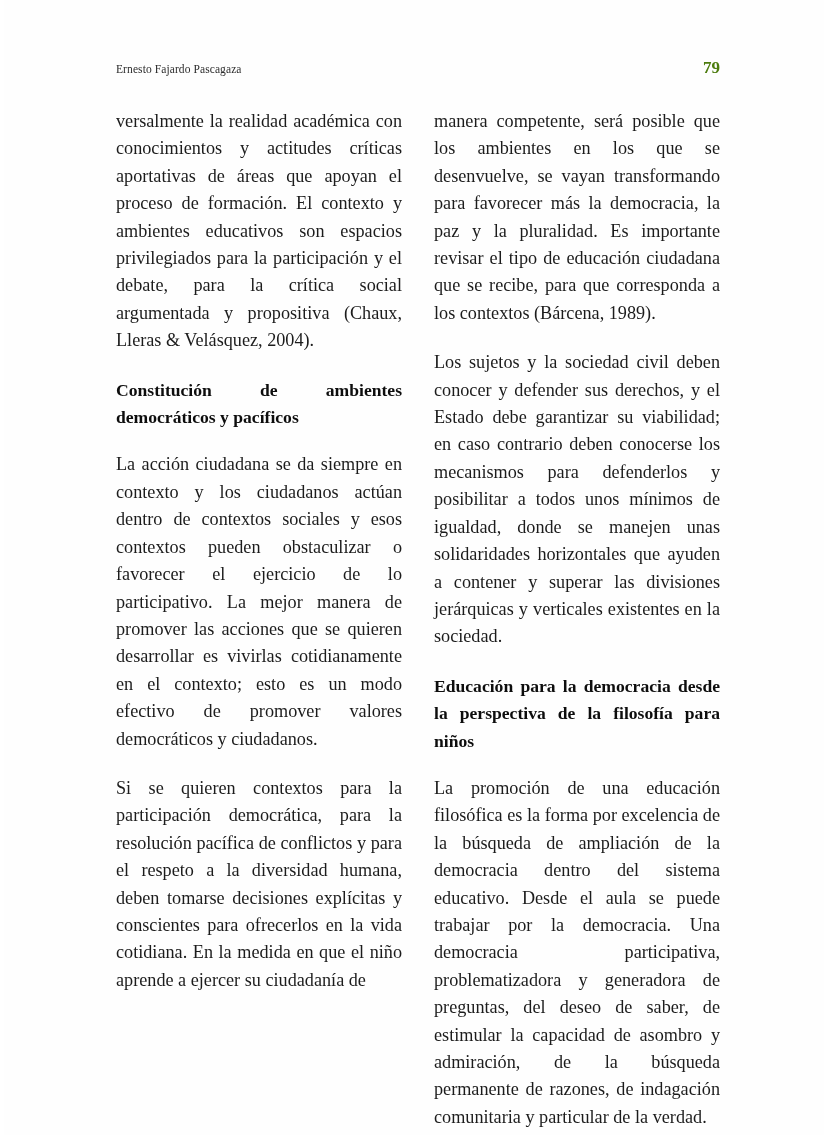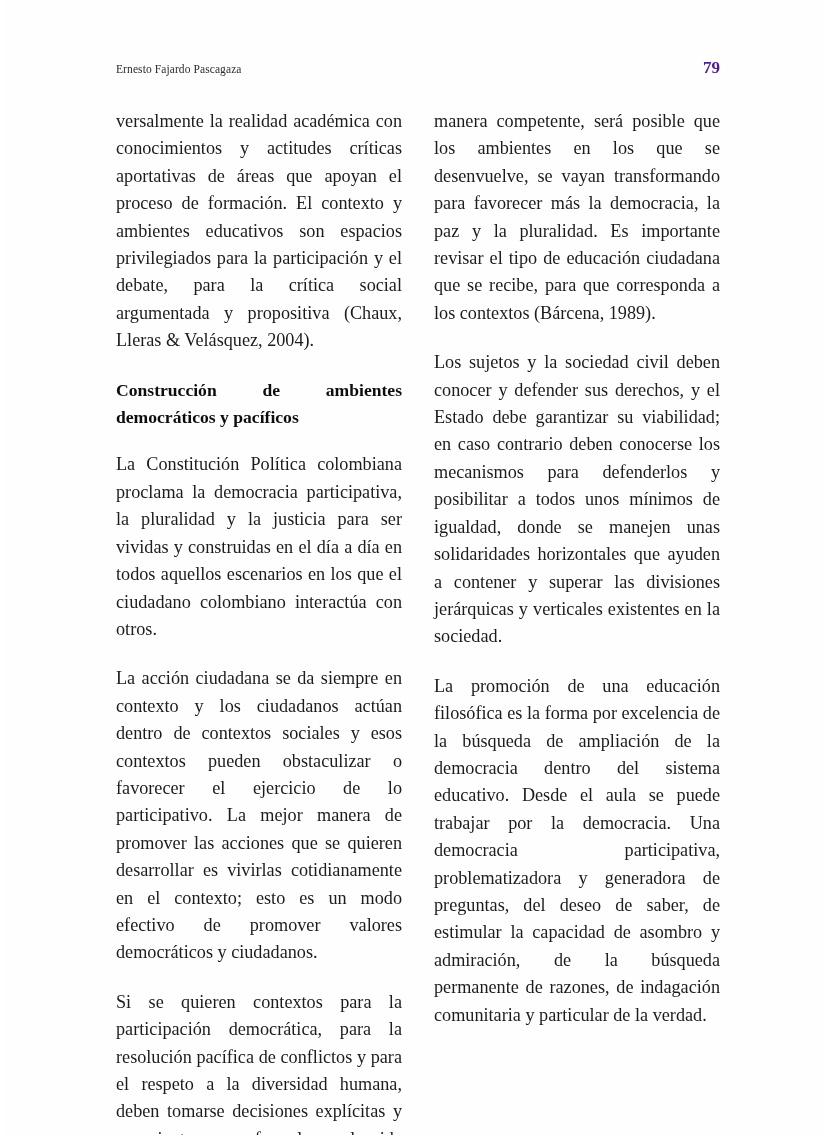--- a/index.html
+++ b/index.html
@@ -37,21 +37,21 @@
     letter-spacing: 0.1px;
     color: #2b2b2b;
     transform: scaleX(0.92);
     transform-origin: left center;
     white-space: nowrap;
   }
   #running-head .folio {
     font-family: "Liberation Serif", "DejaVu Serif", serif;
     font-size: 17px;
     font-weight: bold;
-    color: #4c1d95;
+    color: #4d7c0f;
   }
 
   
   #columns {
     position: absolute;
     top: 108px;
     left: 112px;
     width: 604px;
     height: 940px;
     display: flex;
@@ -111,29 +111,29 @@
 
   <div id="running-head">
     <span class="author">Ernesto Fajardo Pascagaza</span>
     <span class="folio">79</span>
   </div>
 
   <div id="columns">
 
     <div class="column">
       <p class="para">versalmente la realidad académica con conocimientos y actitudes críticas aportativas de áreas que apoyan el proceso de formación. El contexto y ambientes educativos son espacios privilegiados para la participación y el debate, para la crítica social argumentada y propositiva (Chaux, Lleras &amp; Velásquez, 2004).</p>
-      <h2 class="heading">Construcción de ambientes democráticos y pacíficos</h2>
-      <p class="para">La Constitución Política colombiana proclama la democracia participativa, la pluralidad y la justicia para ser vividas y construidas en el día a día en todos aquellos escenarios en los que el ciudadano colombiano interactúa con otros.</p>
+      <h2 class="heading">Constitución de ambientes democráticos y pacíficos</h2>
       <p class="para">La acción ciudadana se da siempre en contexto y los ciudadanos actúan dentro de contextos sociales y esos contextos pueden obstaculizar o favorecer el ejercicio de lo participativo. La mejor manera de promover las acciones que se quieren desarrollar es vivirlas cotidianamente en el contexto; esto es un modo efectivo de promover valores democráticos y ciudadanos.</p>
       <p class="para">Si se quieren contextos para la participación democrática, para la resolución pacífica de conflictos y para el respeto a la diversidad humana, deben tomarse decisiones explícitas y conscientes para ofrecerlos en la vida cotidiana. En la medida en que el niño aprende a ejercer su ciudadanía de</p>
     </div>
 
     <div class="column">
       <p class="para">manera competente, será posible que los ambientes en los que se desenvuelve, se vayan transformando para favorecer más la democracia, la paz y la pluralidad. Es importante revisar el tipo de educación ciudadana que se recibe, para que corresponda a los contextos (Bárcena, 1989).</p>
       <p class="para">Los sujetos y la sociedad civil deben conocer y defender sus derechos, y el Estado debe garantizar su viabilidad; en caso contrario deben conocerse los mecanismos para defenderlos y posibilitar a todos unos mínimos de igualdad, donde se manejen unas solidaridades horizontales que ayuden a contener y superar las divisiones jerárquicas y verticales existentes en la sociedad.</p>
+      <h2 class="heading tight-top">Educación para la democracia desde la perspectiva de la filosofía para niños</h2>
       <p class="para">La promoción de una educación filosófica es la forma por excelencia de la búsqueda de ampliación de la democracia dentro del sistema educativo. Desde el aula se puede trabajar por la democracia. Una democracia participativa, problematizadora y generadora de preguntas, del deseo de saber, de estimular la capacidad de asombro y admiración, de la búsqueda permanente de razones, de indagación comunitaria y particular de la verdad.</p>
 
     </div>
 
   </div>
 
 
 </div>
 
 </body></html>

